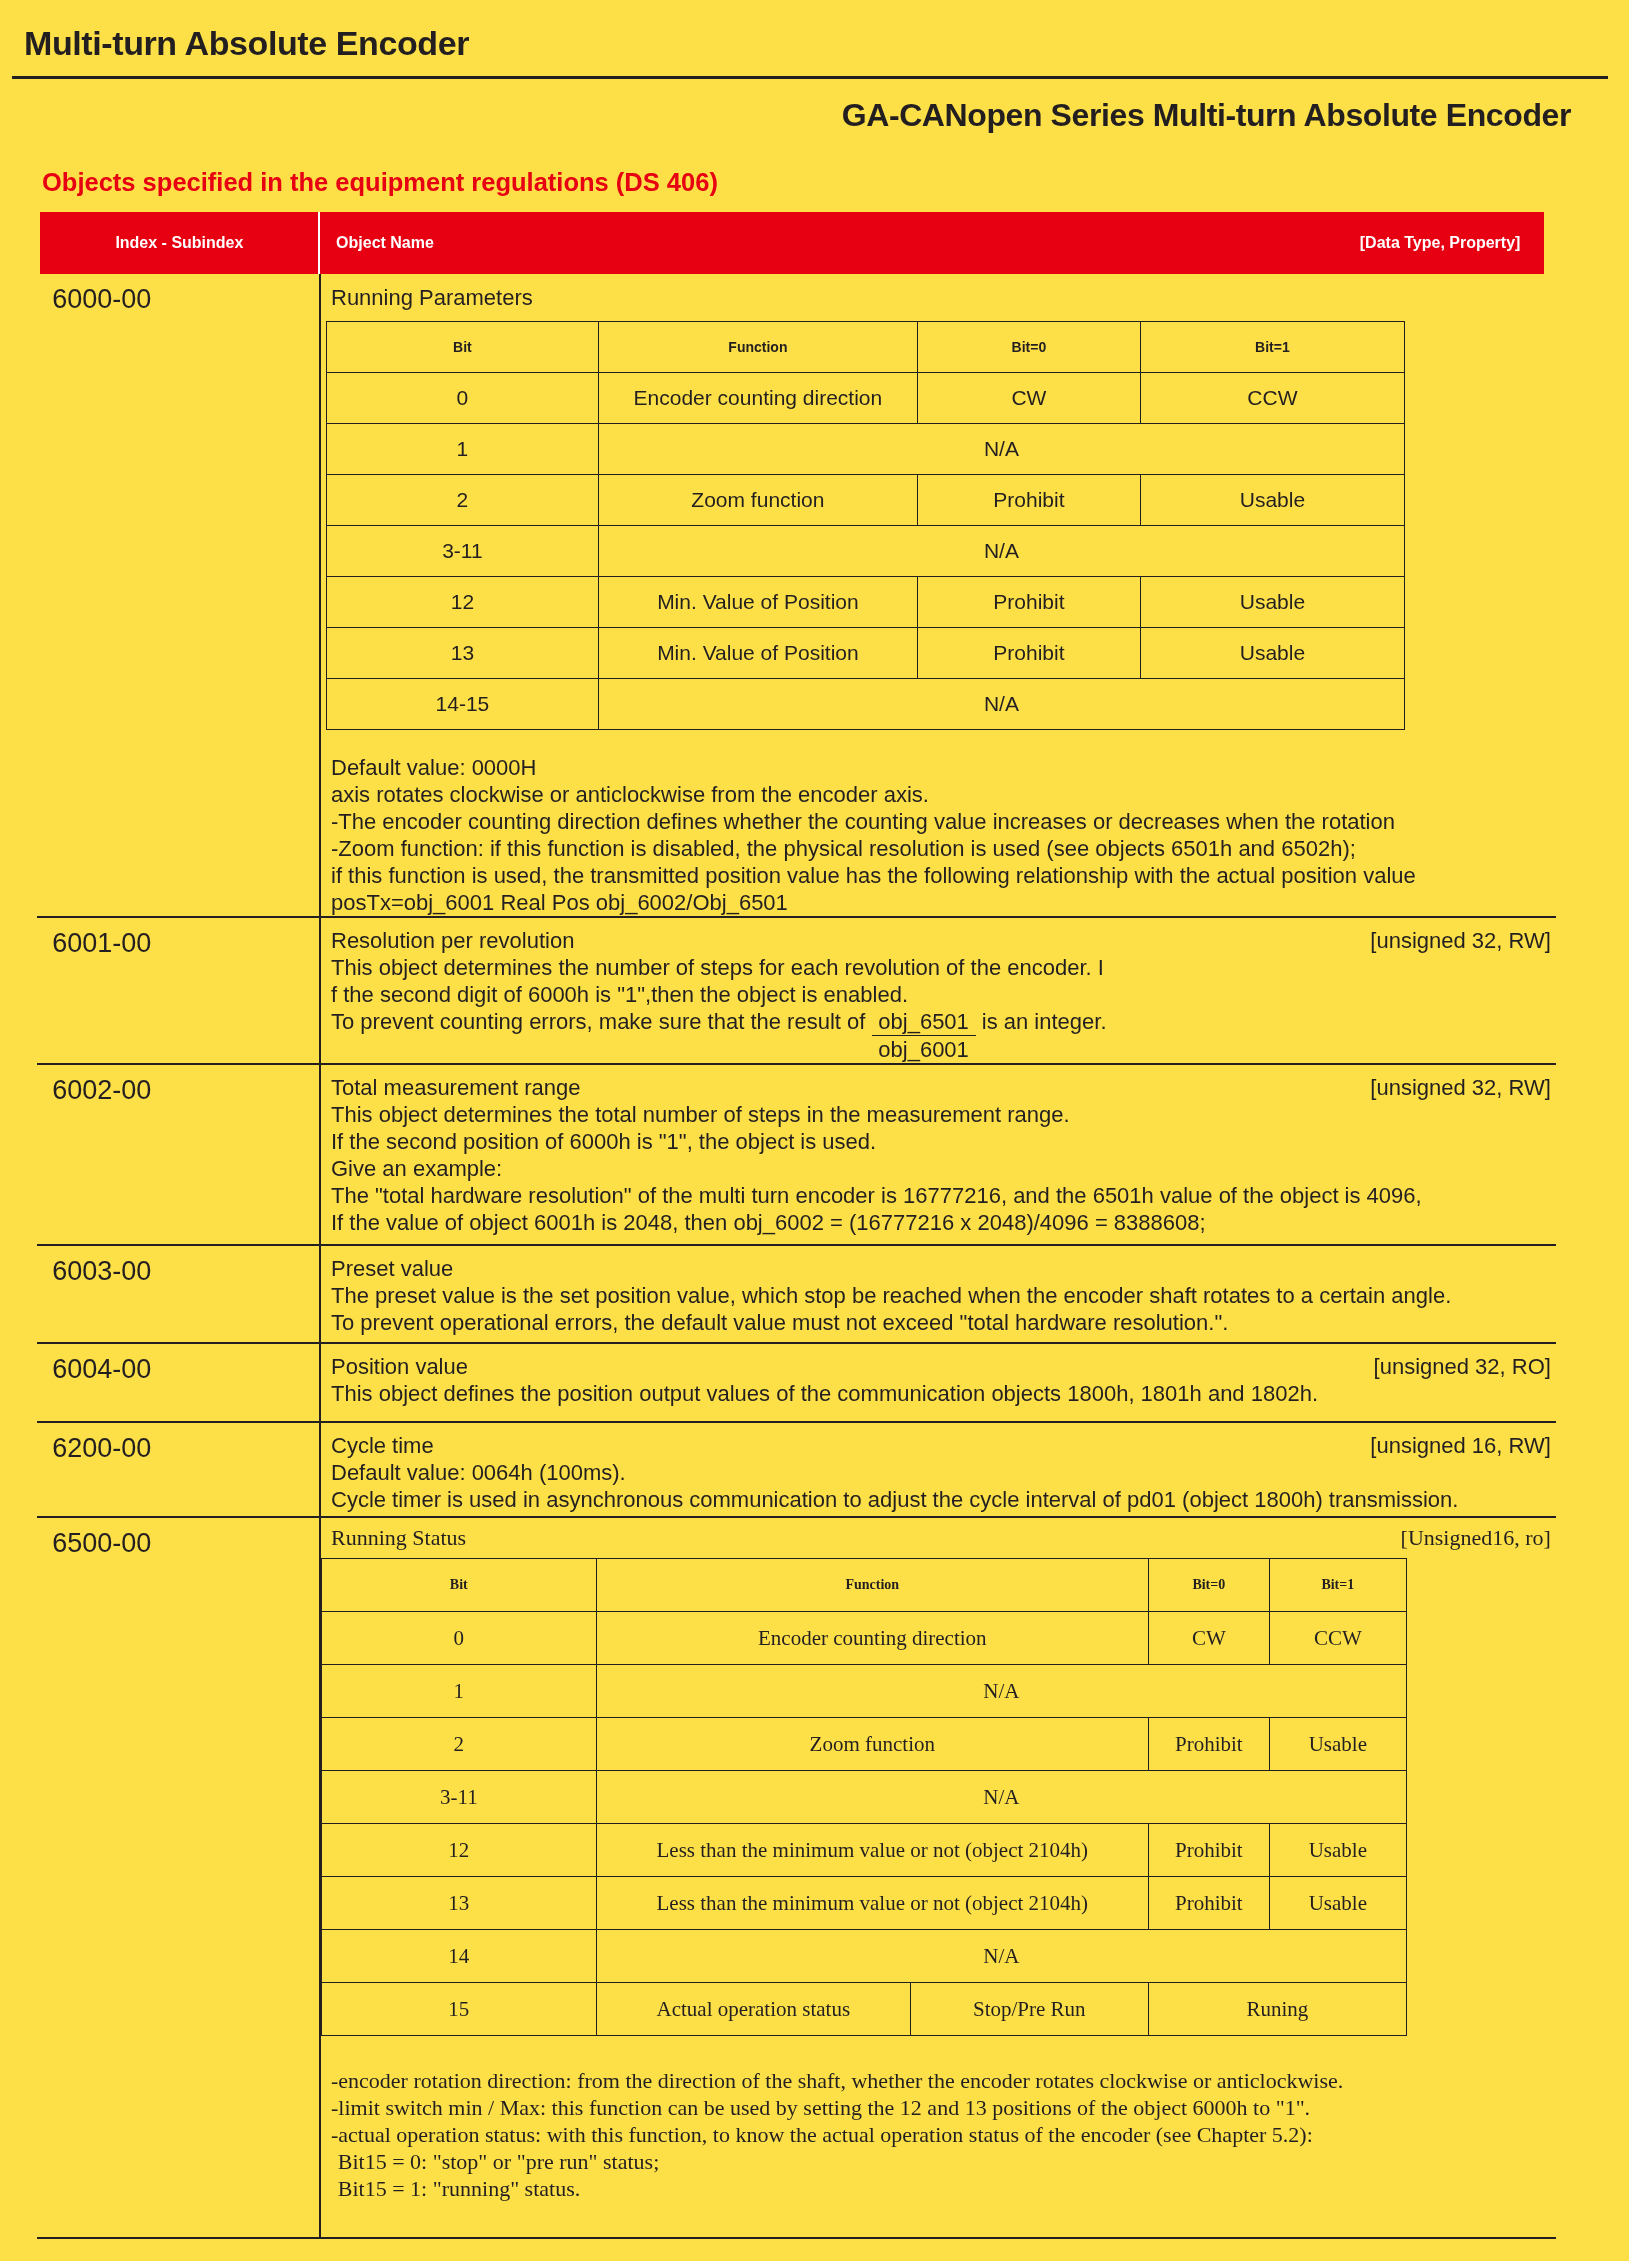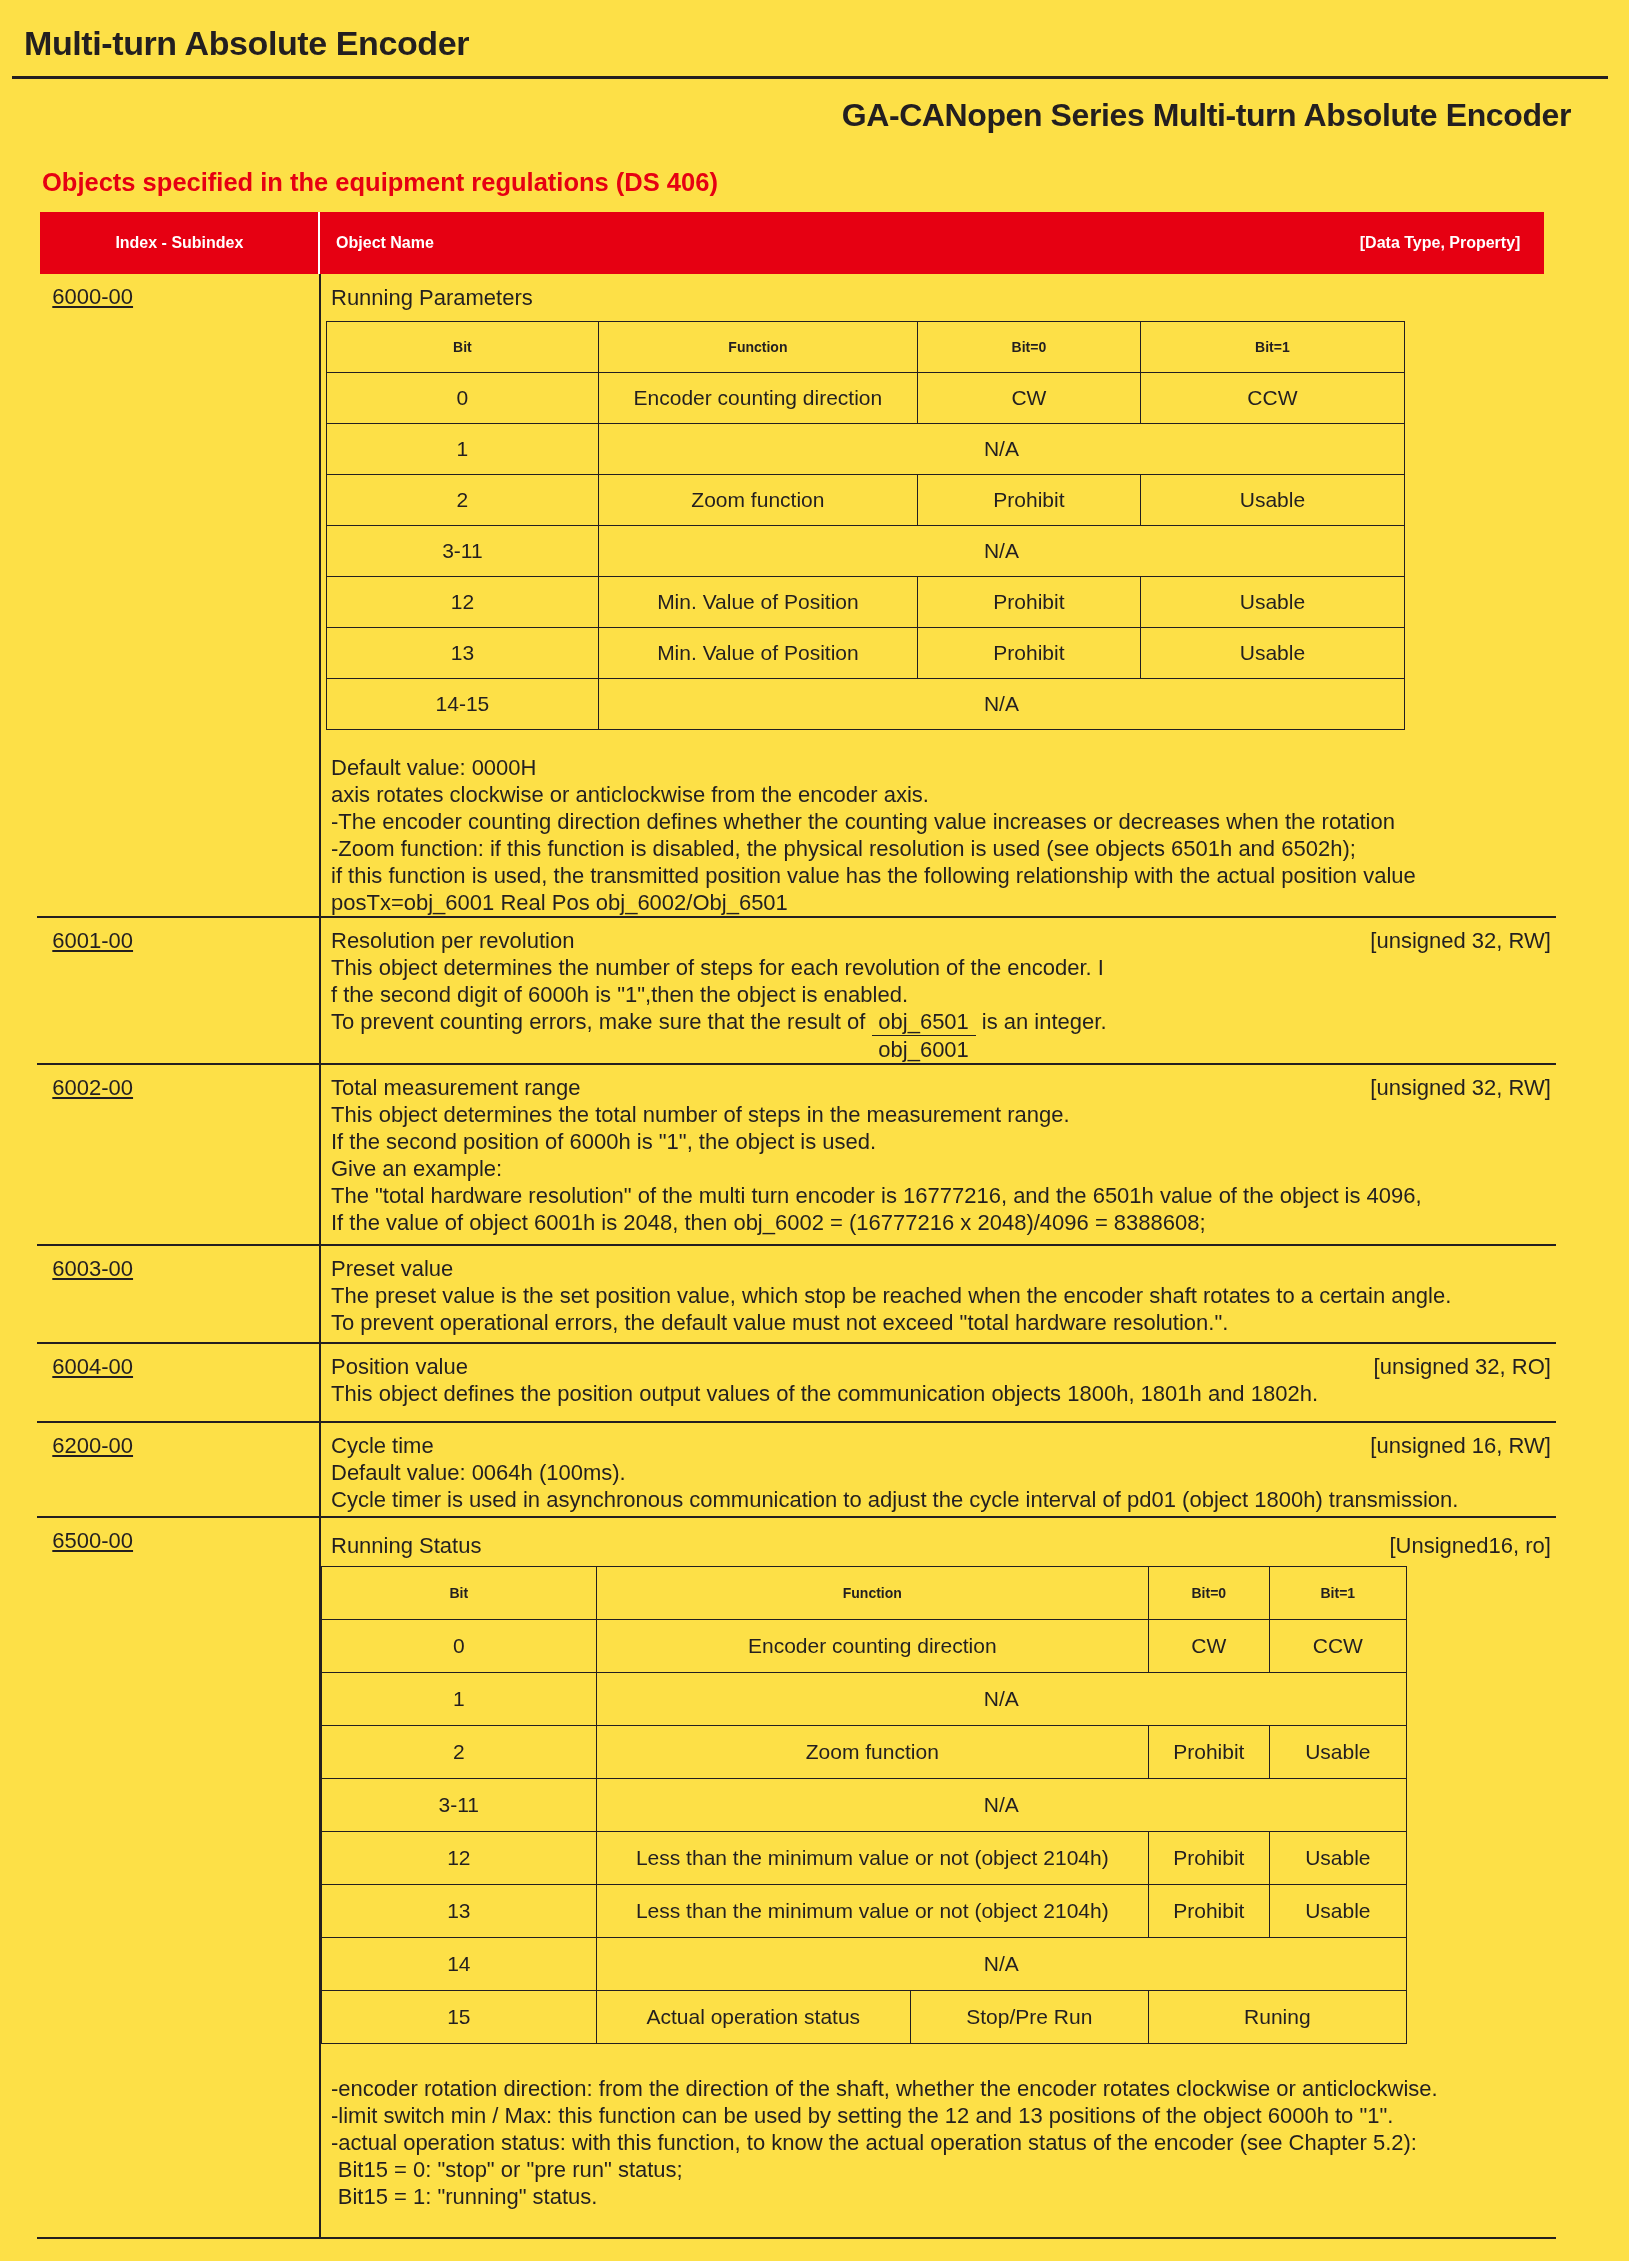--- a/index.html
+++ b/index.html
@@ -19,24 +19,24 @@
     display:flex;align-items:center;color:#ffffff;font-weight:bold;font-size:16px;
   }
   .rb-col1{width:278px;text-align:center;}
   .rb-div{width:1.7px;align-self:stretch;background:#ffffff;}
   .rb-col2{flex:1;padding-left:16px;}
   .rb-col3{padding-right:24px;text-align:center;}
   .vline{position:absolute;left:282px;top:62px;width:1.7px;height:1964px;background:#231f20;}
   .sec{display:flex;box-sizing:border-box;}
   .sec + .sec{border-top:2.5px solid #231f20;}
   .sec:last-child{border-bottom:2.5px solid #231f20;}
-  .idx{width:282px;box-sizing:border-box;padding:10.2px 0 0 15.3px;font-size:22px;text-decoration:underline;}
+  .idx{width:282px;box-sizing:border-box;padding:10.2px 0 0 15.3px;font-size:27px;}
   .cnt{flex:1;box-sizing:border-box;padding:8.5px 5.1px 0 12px;font-size:22px;line-height:27px;position:relative;}
   .cnt-6000{padding-top:10.2px;}
-  .cnt-6500{padding-top:14px;}
+  .cnt-6500{padding-top:6px;font-family:Liberation Serif, serif;}
   .trow{display:flex;}
   .sec-type{margin-left:auto;white-space:nowrap;}
   .para{margin-top:24px;}
   .notes{margin-top:31px;}
   .indent{padding-left:6.8px;}
   
   .btable{border:1.7px solid #231f20;font-size:21px;line-height:24px;}
   .t1{margin-left:-5.1px;margin-top:10.2px;width:1079px;box-sizing:border-box;}
   .t2{margin-left:-10.2px;margin-top:6.8px;width:1086px;box-sizing:border-box;}
   .brow{display:flex;border-bottom:1.7px solid #231f20;}

